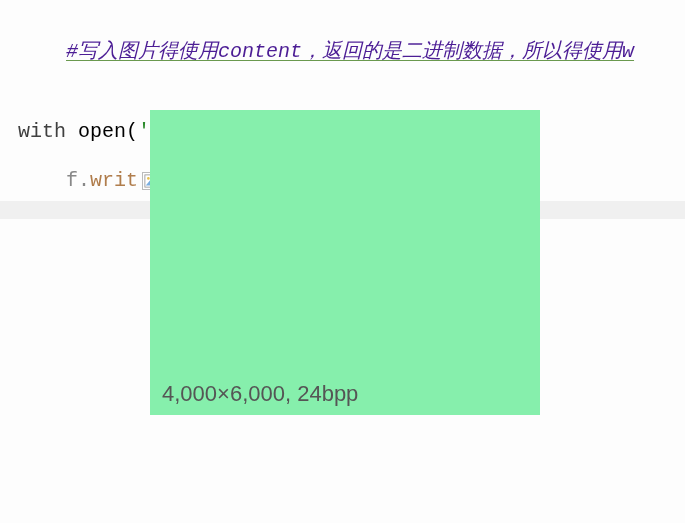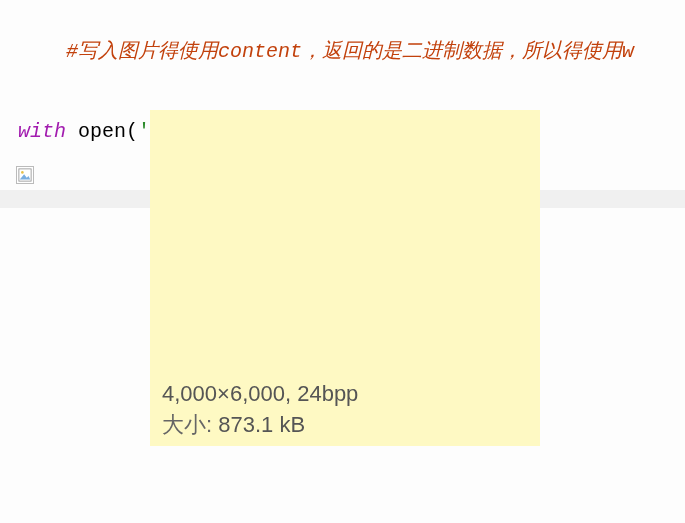--- a/index.html
+++ b/index.html
@@ -8,27 +8,28 @@
       font-size: 20px;
       background: #fdfdfd;
       width: 685px;
       height: 523px;
       overflow: hidden;
       line-height: 1.45;
     }
     .code-area { padding: 6px 0 0 0; }
     .line { padding: 2px 18px; white-space: pre; }
     .comment {
-      color: #c2410c;
+      color: #4c1d95;
       font-style: italic;
+      text-decoration: underline;
       text-decoration-color: #6a994e;
       text-decoration-thickness: 1px;
       text-underline-offset: 3px;
     }
-    .kw { color: #a21caf; font-style: italic; }
+    .kw { color: #404040; }
     .fn { color: #000; margin-top: 16px; }
     .paren { color: #000; }
     .str { color: #2a8a2a; }
     .comma { color: #999; text-decoration: underline; text-decoration-color: #7ab55c; }
     .arg { color: #9c5e1a; }
     .op { color: #555; }
     .as { color: #0066cc; font-style: italic; }
     .var-f { color: #888; }
     .dot { color: #888; }
     .method { color: #b07d4c; }
@@ -38,21 +39,21 @@
       width: 18px; height: 18px; border: 1px solid #bbb;
       background: #fff; display: flex; align-items: center; justify-content: center;
       margin-left: -2px;
     }
     .icon-box svg { width: 14px; height: 14px; }
     .highlight-band { background: #f0f0f0; height: 18px; margin-top: 4px; }
     .tooltip {
       position: absolute;
       top: 110px; left: 150px;
       width: 390px;
-      background: #fef9c3;
+      background: #86efac;
       padding: 10px 12px 6px 12px;
     }
     .tooltip-spacer { height: 258px; }
     .tooltip-info {
       font-family: -apple-system, 'Segoe UI', Arial, sans-serif;
       font-size: 22px;
       color: #555;
       line-height: 1.42;
     }
     .tooltip-info .lbl { color: #666; }
@@ -60,30 +61,30 @@
 </head>
 <body>
 
 <div class="code-area">
   <div class="line">
     <span class="comment">#写入图片得使用content，返回的是二进制数据，所以得使用w</span>
   </div>
   <div class="line-gap"></div>
   <div class="line"><span class="kw">with</span> <span class="fn">open</span><span class="paren">(</span><span class="str">'test.jpg'</span><span class="comma">,</span><span class="arg">mode</span><span class="op">=</span><span class="str">'wb'</span><span class="paren">)</span> <span class="as">as</span> <span class="fn">f</span><span class="paren">:</span></div>
   <div class="line line-writ">
+    <span>    <span class="var-f">f</span><span class="dot">.</span><span class="method">writ</span></span>
     <span class="icon-box">
       <svg viewBox="0 0 16 16">
         <rect x="1" y="1" width="14" height="14" fill="#fff" stroke="#999" stroke-width="1"></rect>
         <circle cx="5" cy="5" r="1.5" fill="#e6c04a"></circle>
         <polygon points="2,13 7,7 10,11 12,9 14,13" fill="#7aaee0"></polygon>
       </svg>
     </span>
   </div>
   <div class="highlight-band"></div>
 </div>
 
 <div class="tooltip">
   <div class="tooltip-spacer"></div>
   <div class="tooltip-info">
     <div>4,000×6,000, 24bpp</div>
-    <div><span class="lbl">大小:</span> <span>873.1 kB</span></div>
   </div>
 </div>
 
 </body></html>

